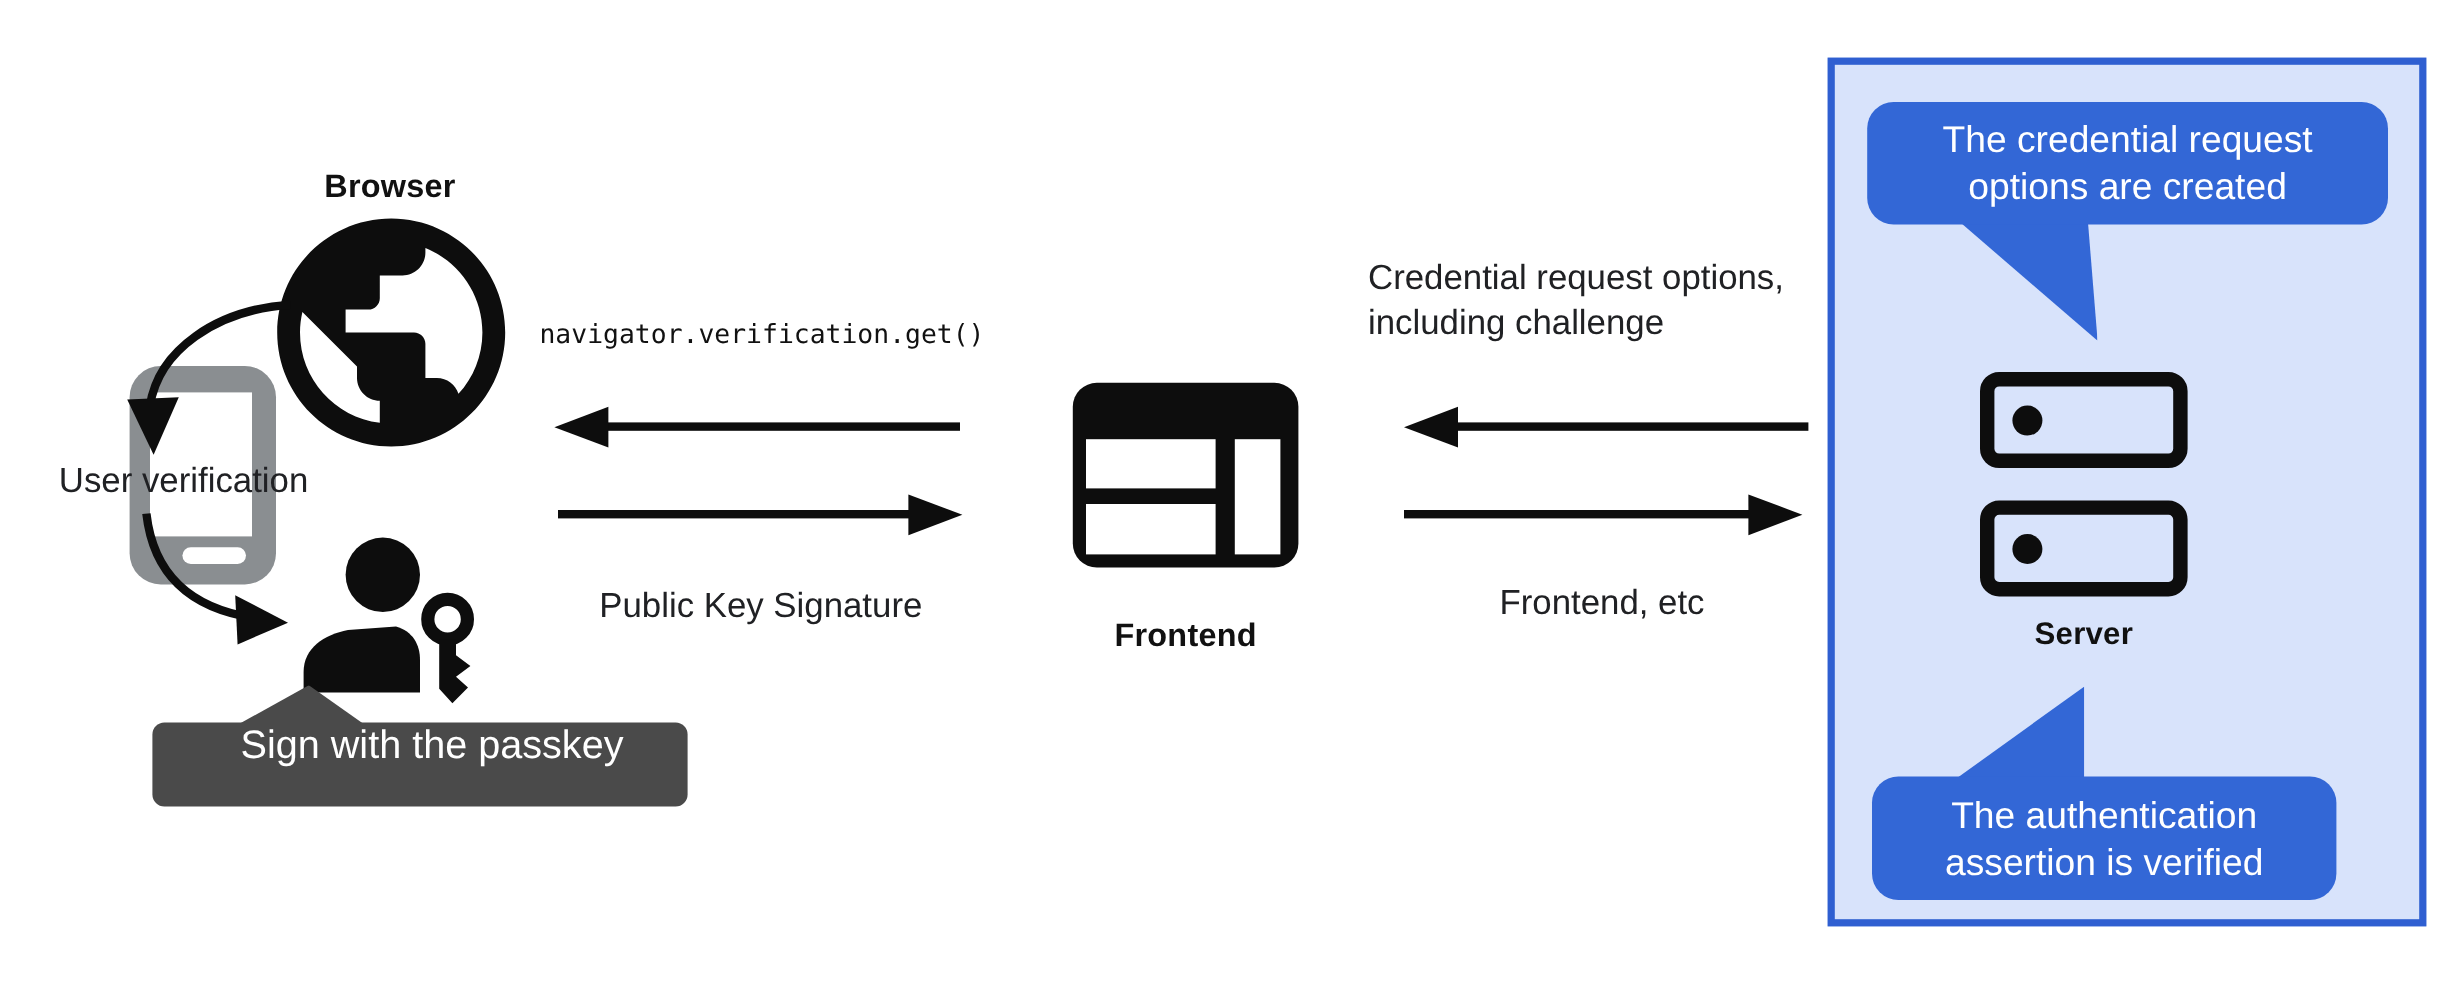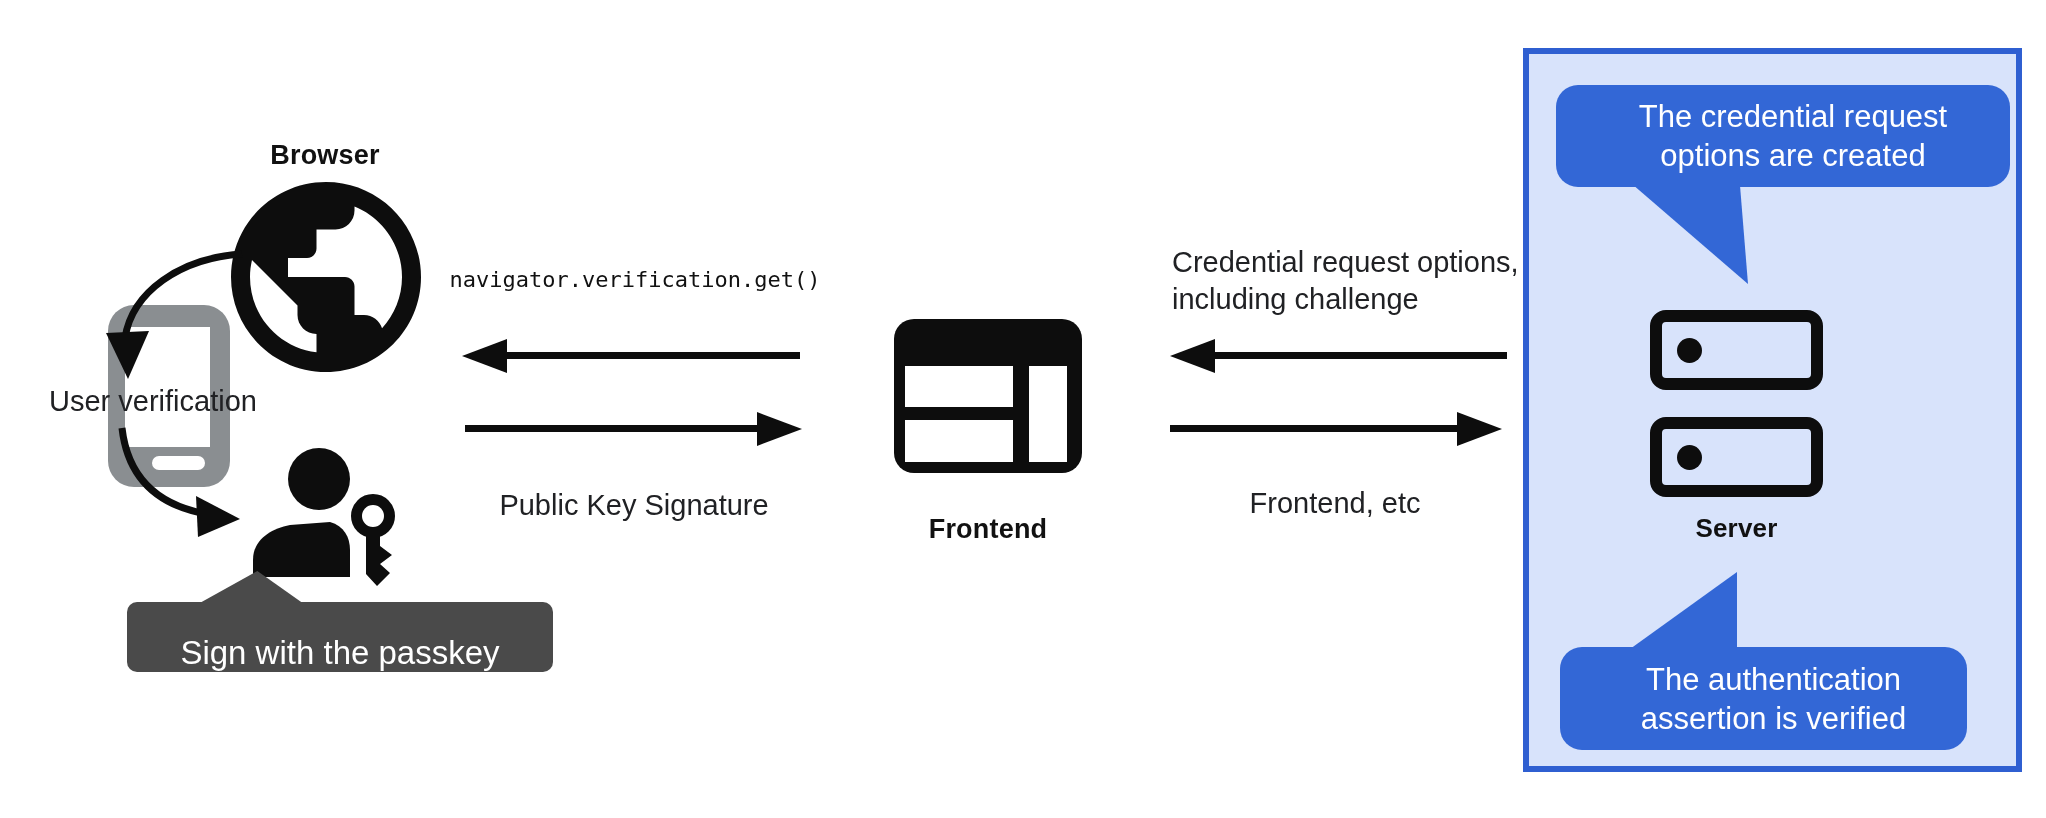--- a/index.html
+++ b/index.html
@@ -12,42 +12,42 @@
   .flow-text{font-size:29px;color:#202124;}
   .center{text-align:center;}
 
   
   .phone-body{left:108px;top:305px;width:122px;height:182px;background:#8A8E91;border-radius:26px;}
   .phone-screen{left:125px;top:327px;width:85px;height:120px;background:#ffffff;}
   .phone-bar{left:152px;top:456px;width:53px;height:14px;background:#ffffff;border-radius:7px;}
 
   
   .tooltip-box{left:127px;top:602px;width:426px;height:70px;background:#4A4A4A;border-radius:10px;
-    display:flex;align-items:flex-end;justify-content:center;color:#ffffff;font-size:33px;}
+    display:flex;align-items:flex-start;justify-content:center;color:#ffffff;font-size:33px;padding-left:20px;}
   .tooltip-pointer{left:198px;top:571px;width:106px;height:33px;background:#4A4A4A;
     clip-path:polygon(56% 0,100% 100%,0 100%);}
 
   
   .shaft{position:absolute;height:7px;background:#0d0d0d;}
   .head{position:absolute;width:0;height:0;border-top:17px solid transparent;border-bottom:17px solid transparent;}
   .head-left{border-right:45px solid #0d0d0d;}
   .head-right{border-left:45px solid #0d0d0d;}
 
   
   .frontend-icon{left:894px;top:319px;width:188px;height:154px;background:#0d0d0d;border-radius:20px;}
   .fe-pane{position:absolute;background:#ffffff;}
   .fe-r1{left:11px;top:47px;width:108px;height:41px;}
   .fe-r2{left:11px;top:101px;width:108px;height:42px;}
   .fe-r3{left:135px;top:47px;width:38px;height:96px;}
 
   
   .server-panel{left:1523px;top:48px;width:499px;height:724px;box-sizing:border-box;
     background:#D8E3FB;border:6px solid #2F5FD1;}
   .callout{background:#3367D6;border-radius:22px;color:#ffffff;font-size:31px;line-height:39px;
-    display:flex;flex-direction:column;align-items:center;justify-content:center;text-align:center;padding-left:20px;}
+    display:flex;flex-direction:column;align-items:center;justify-content:center;text-align:center;}
   .callout-top{left:1556px;top:85px;width:434px;height:102px;}
   .callout-bottom{left:1560px;top:647px;width:387px;height:103px;}
   .tail-top{left:1632px;top:184px;width:116px;height:100px;background:#3367D6;
     clip-path:polygon(0 0,93% 0,100% 100%);}
   .tail-bottom{left:1630px;top:572px;width:107px;height:77px;background:#3367D6;
     clip-path:polygon(100% 0,100% 100%,0 100%);}
 
   
   .srv-unit{position:absolute;left:1650px;width:173px;height:80px;box-sizing:border-box;
     border:12px solid #0d0d0d;border-radius:16px;}
@@ -111,21 +111,21 @@
 
   <div class="abs flow-text center" style="left:484px;top:489px;width:300px;">Public Key Signature</div>
 
   <div class="abs frontend-icon">
     <div class="fe-pane fe-r1"></div>
     <div class="fe-pane fe-r2"></div>
     <div class="fe-pane fe-r3"></div>
   </div>
   <div class="abs node-label" style="left:894px;top:498px;width:188px;margin-top:16px;">Frontend</div>
 
-  <div class="abs flow-text" style="left:1140px;top:244px;width:400px;line-height:37px;margin-left:32px;">
+  <div class="abs flow-text" style="left:1140px;top:214px;width:400px;line-height:37px;">
     <div>Credential request options,</div>
     <div>including challenge</div>
   </div>
 
   <div>
     <div class="shaft" style="left:1214px;top:352px;width:293px;"></div>
     <div class="head head-left" style="left:1170px;top:339px;"></div>
   </div>
   <div>
     <div class="shaft" style="left:1170px;top:425px;width:289px;"></div>

